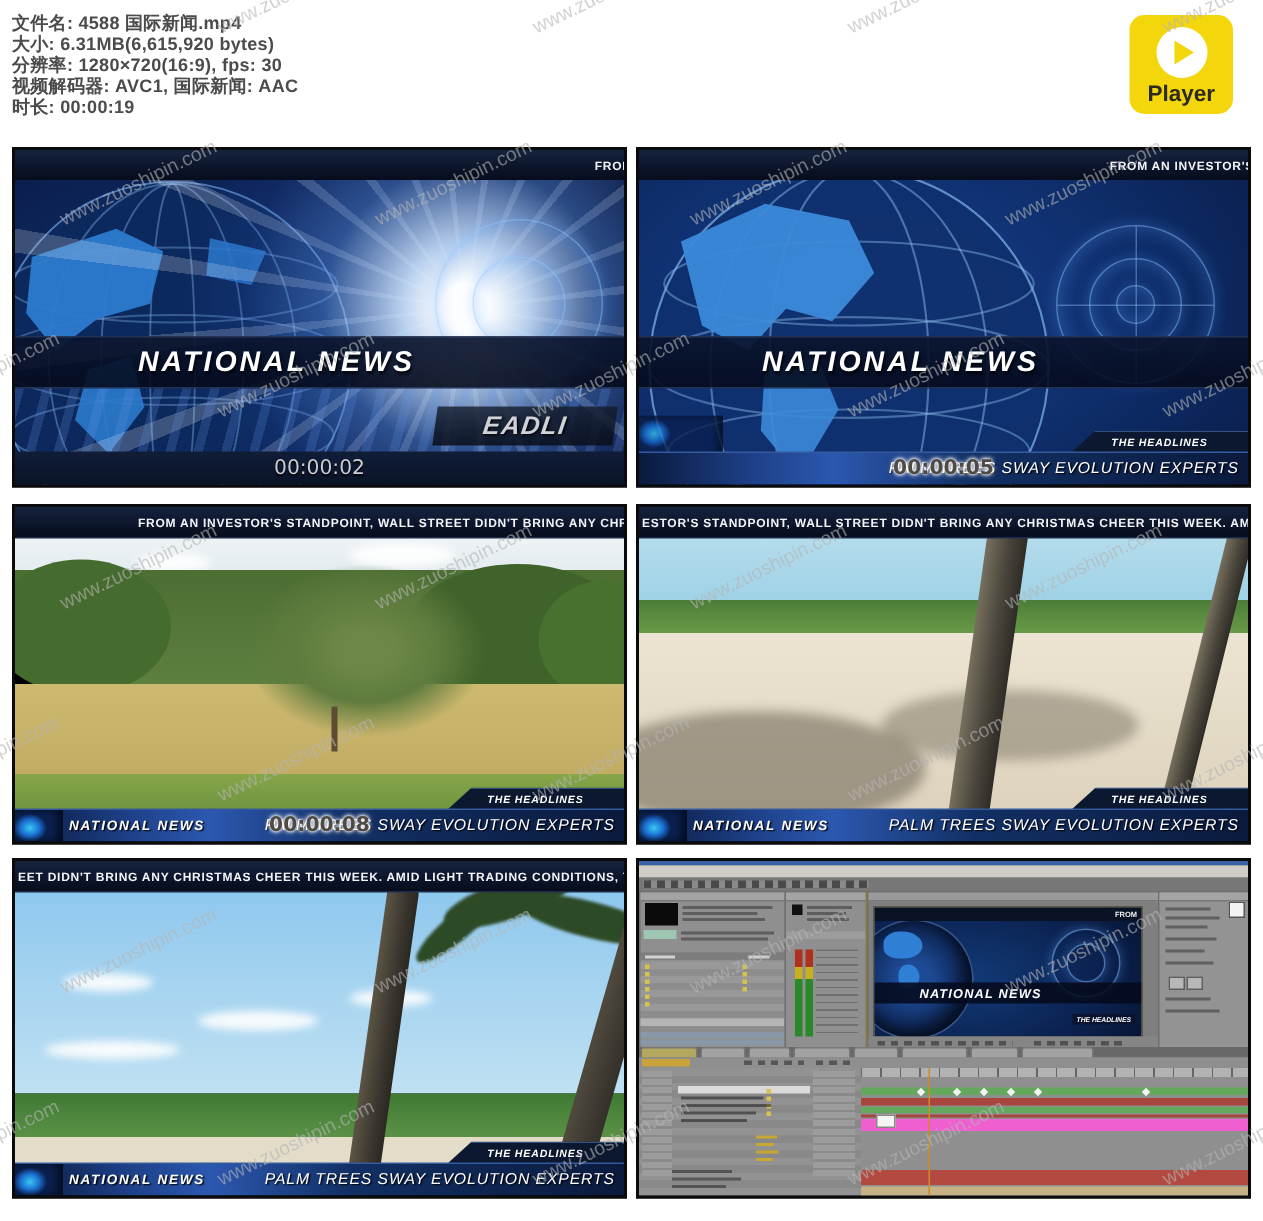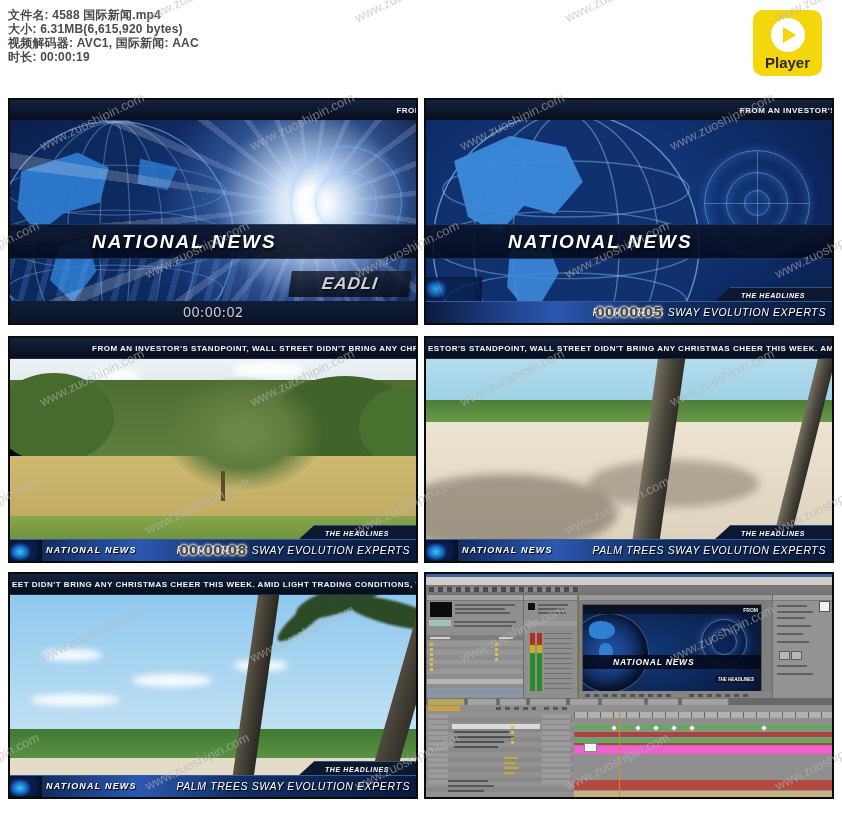--- a/index.html
+++ b/index.html
@@ -143,20 +143,21 @@
   .wm{position:absolute;transform:rotate(-26deg);font-size:13px;white-space:nowrap;opacity:.6;}
 </style>
 </head>
 <body>
 
 <div id="page">
 
   <div id="file-info">
       <div class="info-line">文件名: 4588 国际新闻.mp4</div>
       <div class="info-line">大小: 6.31MB(6,615,920 bytes)</div>
+      <div class="info-line">分辨率: 1280×720(16:9), fps: 30</div>
       <div class="info-line">视频解码器: AVC1, 国际新闻: AAC</div>
       <div class="info-line">时长: 00:00:19</div>
     </div>
 
   <div id="player-badge" style="background: rgb(243, 214, 11);">
     <div class="pcirc">
       <div class="ptri"></div>
     </div>
     <div class="plabel">Player</div>
   </div>

